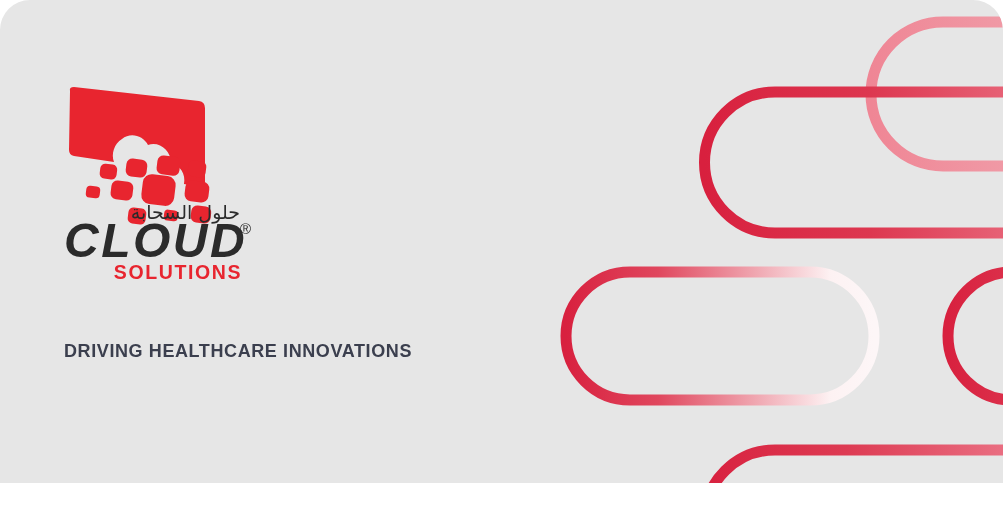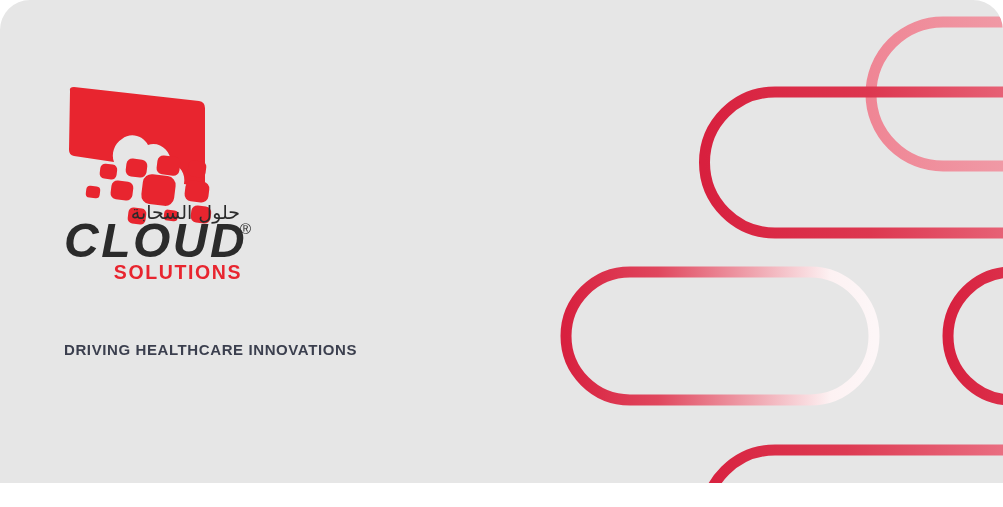--- a/index.html
+++ b/index.html
@@ -56,21 +56,21 @@
     height: 90px;
   }
 
   
   #tagline {
     position: absolute;
     left: 64px;
     top: 341px;
     margin: 0;
     font-family: "Liberation Sans", sans-serif;
-    font-size: 15px;
+    font-size: 18px;
     font-weight: bold;
     letter-spacing: 0.6px;
     color: #3b3f4e;
     white-space: nowrap;
   }
 </style>
 </head>
 <body>
 
 <div id="banner">

